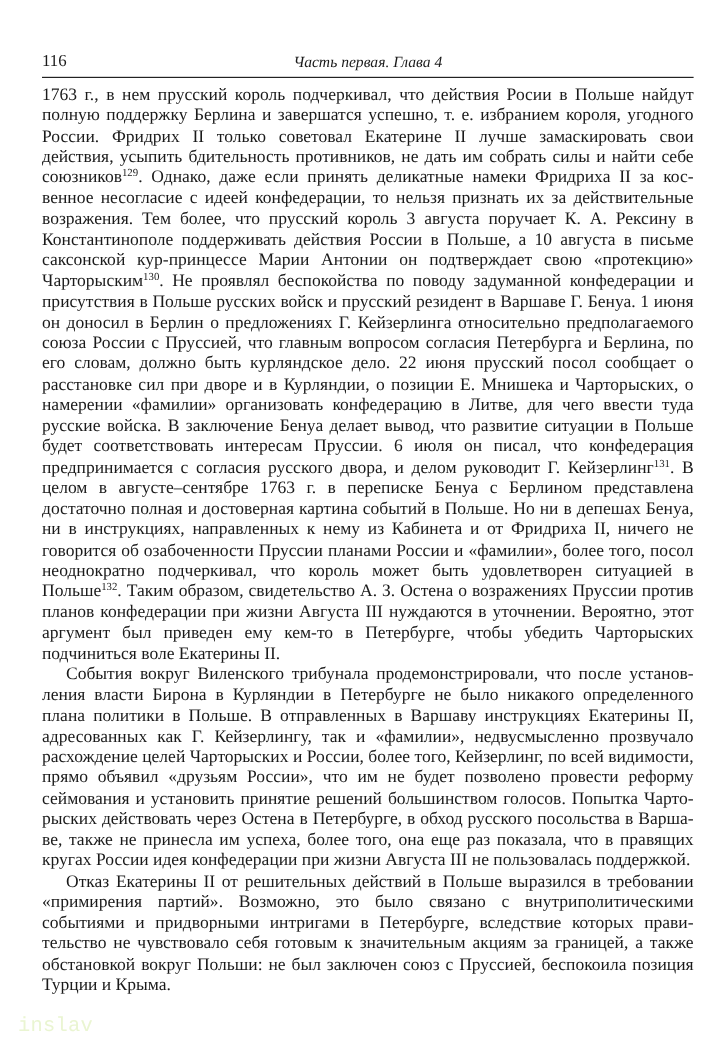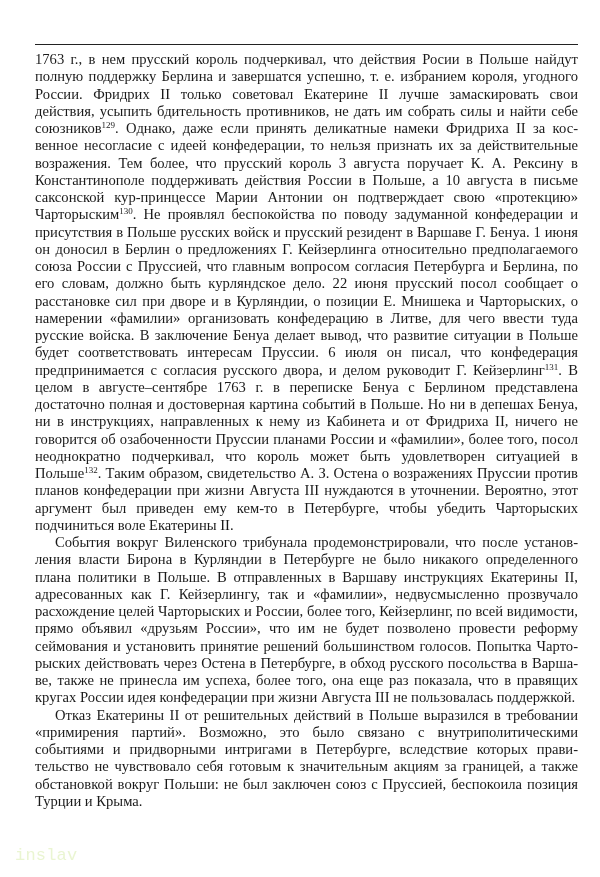--- a/index.html
+++ b/index.html
@@ -71,20 +71,24 @@
       font-family: Liberation Mono, monospace;
       font-size: 17px;
       color: #eaf5d2;
       letter-spacing: 0.2px;
     }
   </style>
 </head>
 <body>
 
 <div class="page">
+  <div class="running-head">
+    <span class="page-number">116</span>
+    <span class="running-title">Часть первая. Глава 4</span>
+  </div>
   <div class="head-rule"></div>
 
   <div class="body-text" id="body-text">
       <p><span>1763 г., в нем прусский король подчеркивал, что действия Росии в Польше найдут полную поддержку Берлина и завершатся успешно, т. е. избранием короля, угод­ного России. Фридрих II только советовал Екатерине II лучше замаскировать свои действия, усыпить бдительность противников, не дать им собрать силы и найти се­бе союзников</span><span class="fn">129</span><span>. Однако, даже если принять деликатные намеки Фридриха II за кос­венное несогласие с идеей конфедерации, то нельзя признать их за действительные возражения. Тем более, что прусский король 3 августа поручает К. А. Рексину в Константинополе поддерживать действия России в Польше, а 10 августа в письме саксонской кур-принцессе Марии Антонии он подтверждает свою «протекцию» Чарторыским</span><span class="fn">130</span><span>. Не проявлял беспокойства по поводу задуманной конфедерации и присутствия в Польше русских войск и прусский резидент в Варшаве Г. Бенуа. 1 июня он доносил в Берлин о предложениях Г. Кейзерлинга относительно пред­полагаемого союза России с Пруссией, что главным вопросом согласия Петербурга и Берлина, по его словам, должно быть курляндское дело. 22 июня прусский посол сообщает о расстановке сил при дворе и в Курляндии, о позиции Е. Мнишека и Чар­торыских, о намерении «фамилии» организовать конфедерацию в Литве, для чего ввести туда русские войска. В заключение Бенуа делает вывод, что развитие ситуации в Польше будет соответствовать интересам Пруссии. 6 июля он писал, что конфеде­рация предпринимается с согласия русского двора, и делом руководит Г. Кейзер­линг</span><span class="fn">131</span><span>. В целом в августе–сентябре 1763 г. в переписке Бенуа с Берлином представ­лена достаточно полная и достоверная картина событий в Польше. Но ни в депешах Бенуа, ни в инструкциях, направленных к нему из Кабинета и от Фридриха II, ни­чего не говорится об озабоченности Пруссии планами России и «фамилии», более того, посол неоднократно подчеркивал, что король может быть удовлетворен ситуа­цией в Польше</span><span class="fn">132</span><span>. Таким образом, свидетельство А. З. Остена о возражениях Прус­сии против планов конфедерации при жизни Августа III нуждаются в уточнении. Вероятно, этот аргумент был приведен ему кем-то в Петербурге, чтобы убедить Чарторыских подчиниться воле Екатерины II.</span></p>
       <p class="indent"><span>События вокруг Виленского трибунала продемонстрировали, что после установ­ления власти Бирона в Курляндии в Петербурге не было никакого определенного плана политики в Польше. В отправленных в Варшаву инструкциях Екатерины II, адресованных как Г. Кейзерлингу, так и «фамилии», недвусмысленно прозвучало расхождение целей Чарторыских и России, более того, Кейзерлинг, по всей видимо­сти, прямо объявил «друзьям России», что им не будет позволено провести реформу сеймования и установить принятие решений большинством голосов. Попытка Чарто­рыских действовать через Остена в Петербурге, в обход русского посольства в Варша­ве, также не принесла им успеха, более того, она еще раз показала, что в правящих кругах России идея конфедерации при жизни Августа III не пользовалась поддержкой.</span></p>
       <p class="indent"><span>Отказ Екатерины II от решительных действий в Польше выразился в требова­нии «примирения партий». Возможно, это было связано с внутриполитическими событиями и придворными интригами в Петербурге, вследствие которых прави­тельство не чувствовало себя готовым к значительным акциям за границей, а также обстановкой вокруг Польши: не был заключен союз с Пруссией, беспокоила пози­ция Турции и Крыма.</span></p>
     </div>
 </div>
 
 <div class="watermark">inslav</div>

